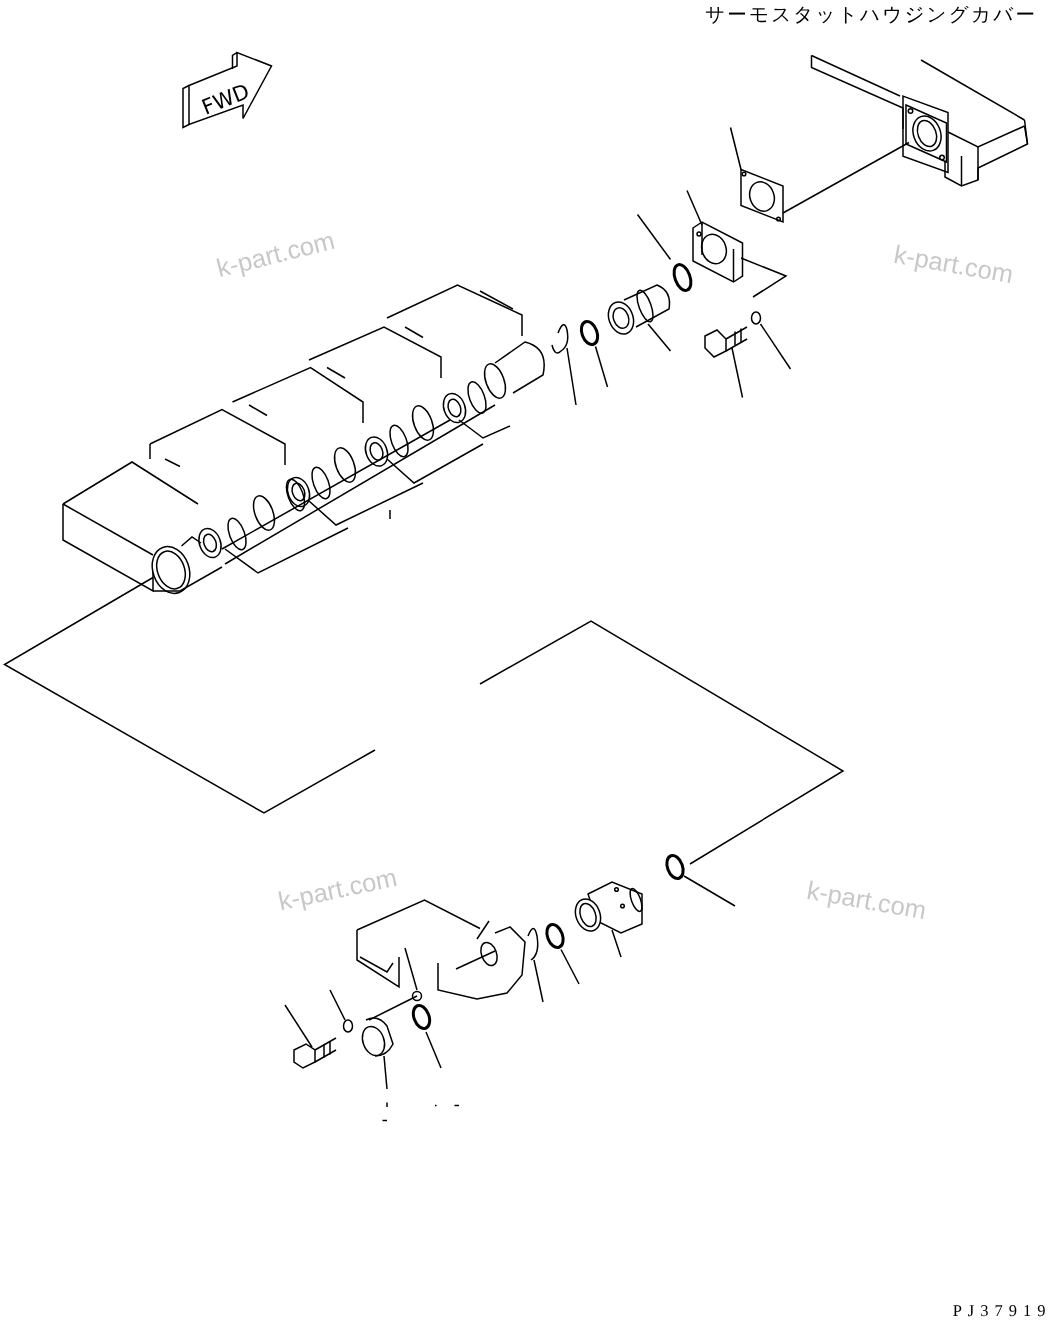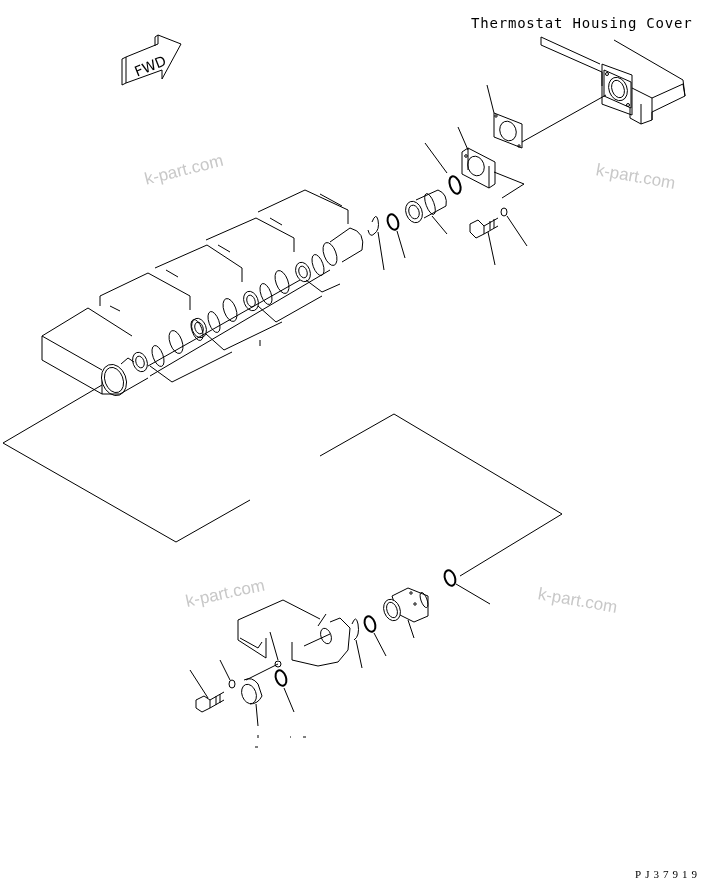--- a/index.html
+++ b/index.html
@@ -9,21 +9,21 @@
     .title-en { position: absolute; left: 471px; top: 15px; font-family: "DejaVu Sans Mono", monospace; font-size: 14px; letter-spacing: 0.8px; white-space: nowrap; }
     .drawing-no { position: absolute; right: 4px; bottom: 3px; font-family: Liberation Serif, serif; font-size: 11px; letter-spacing: 4px; }
     .watermark { position: absolute; font-family: "Liberation Sans", sans-serif; font-size: 17px; color: #c8c8c8; white-space: nowrap; transform-origin: left center; }
     svg line, svg polyline, svg path, svg polygon, svg ellipse, svg circle, svg rect { vector-effect: non-scaling-stroke; }
   </style>
 </head>
 <body>
 
 <div class="canvas">
 
-  <div class="title-en">Thermostat Housing Cover</div>
+  <div class="title-jp">サーモスタットハウジングカバー</div>
   <div class="drawing-no">PJ37919</div>
 
   <div class="watermark" style="left:145px; top:170px; transform: rotate(-14deg);">k-part.com</div>
   <div class="watermark" style="left:596px; top:160px; transform: rotate(10deg);">k-part.com</div>
   <div class="watermark" style="left:186px; top:592px; transform: rotate(-12deg);">k-part.com</div>
   <div class="watermark" style="left:538px; top:584px; transform: rotate(10deg);">k-part.com</div>
 
   <svg width="705" height="883" viewBox="0 0 705 883" style="position:absolute;left:0;top:0;" fill="none" stroke="#000" stroke-width="1">
 
     <g>

